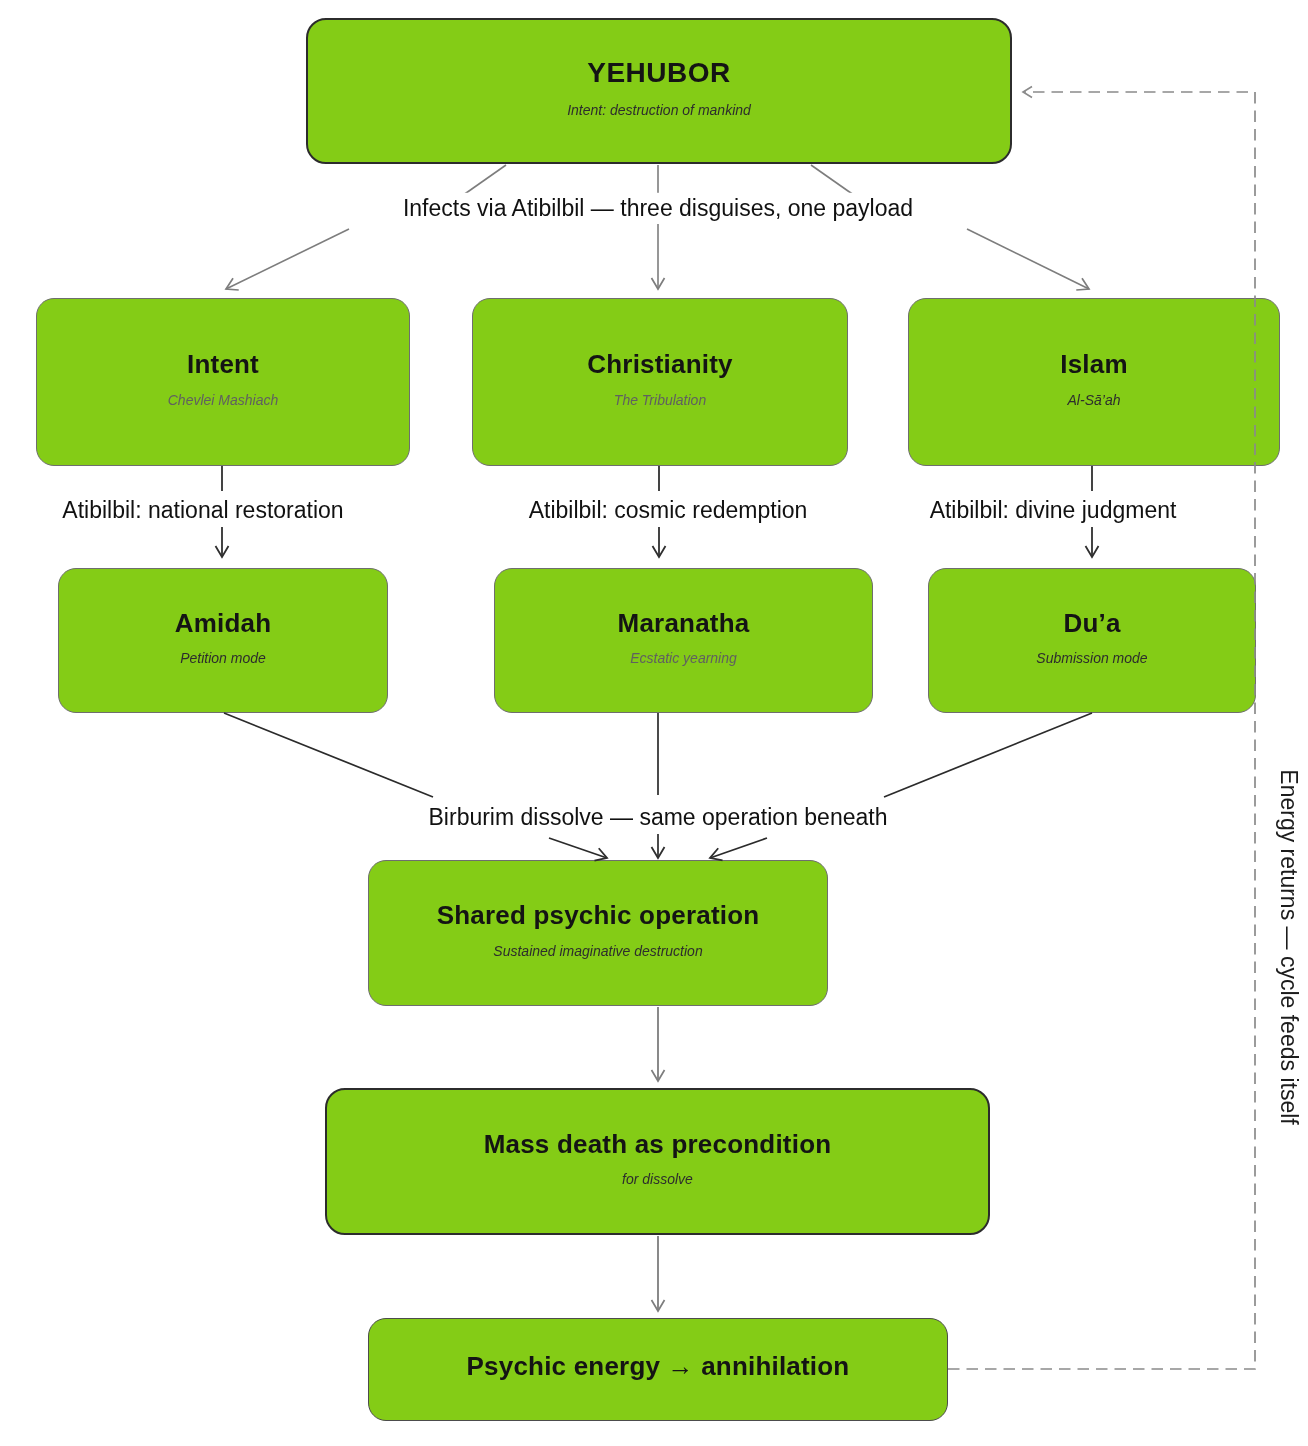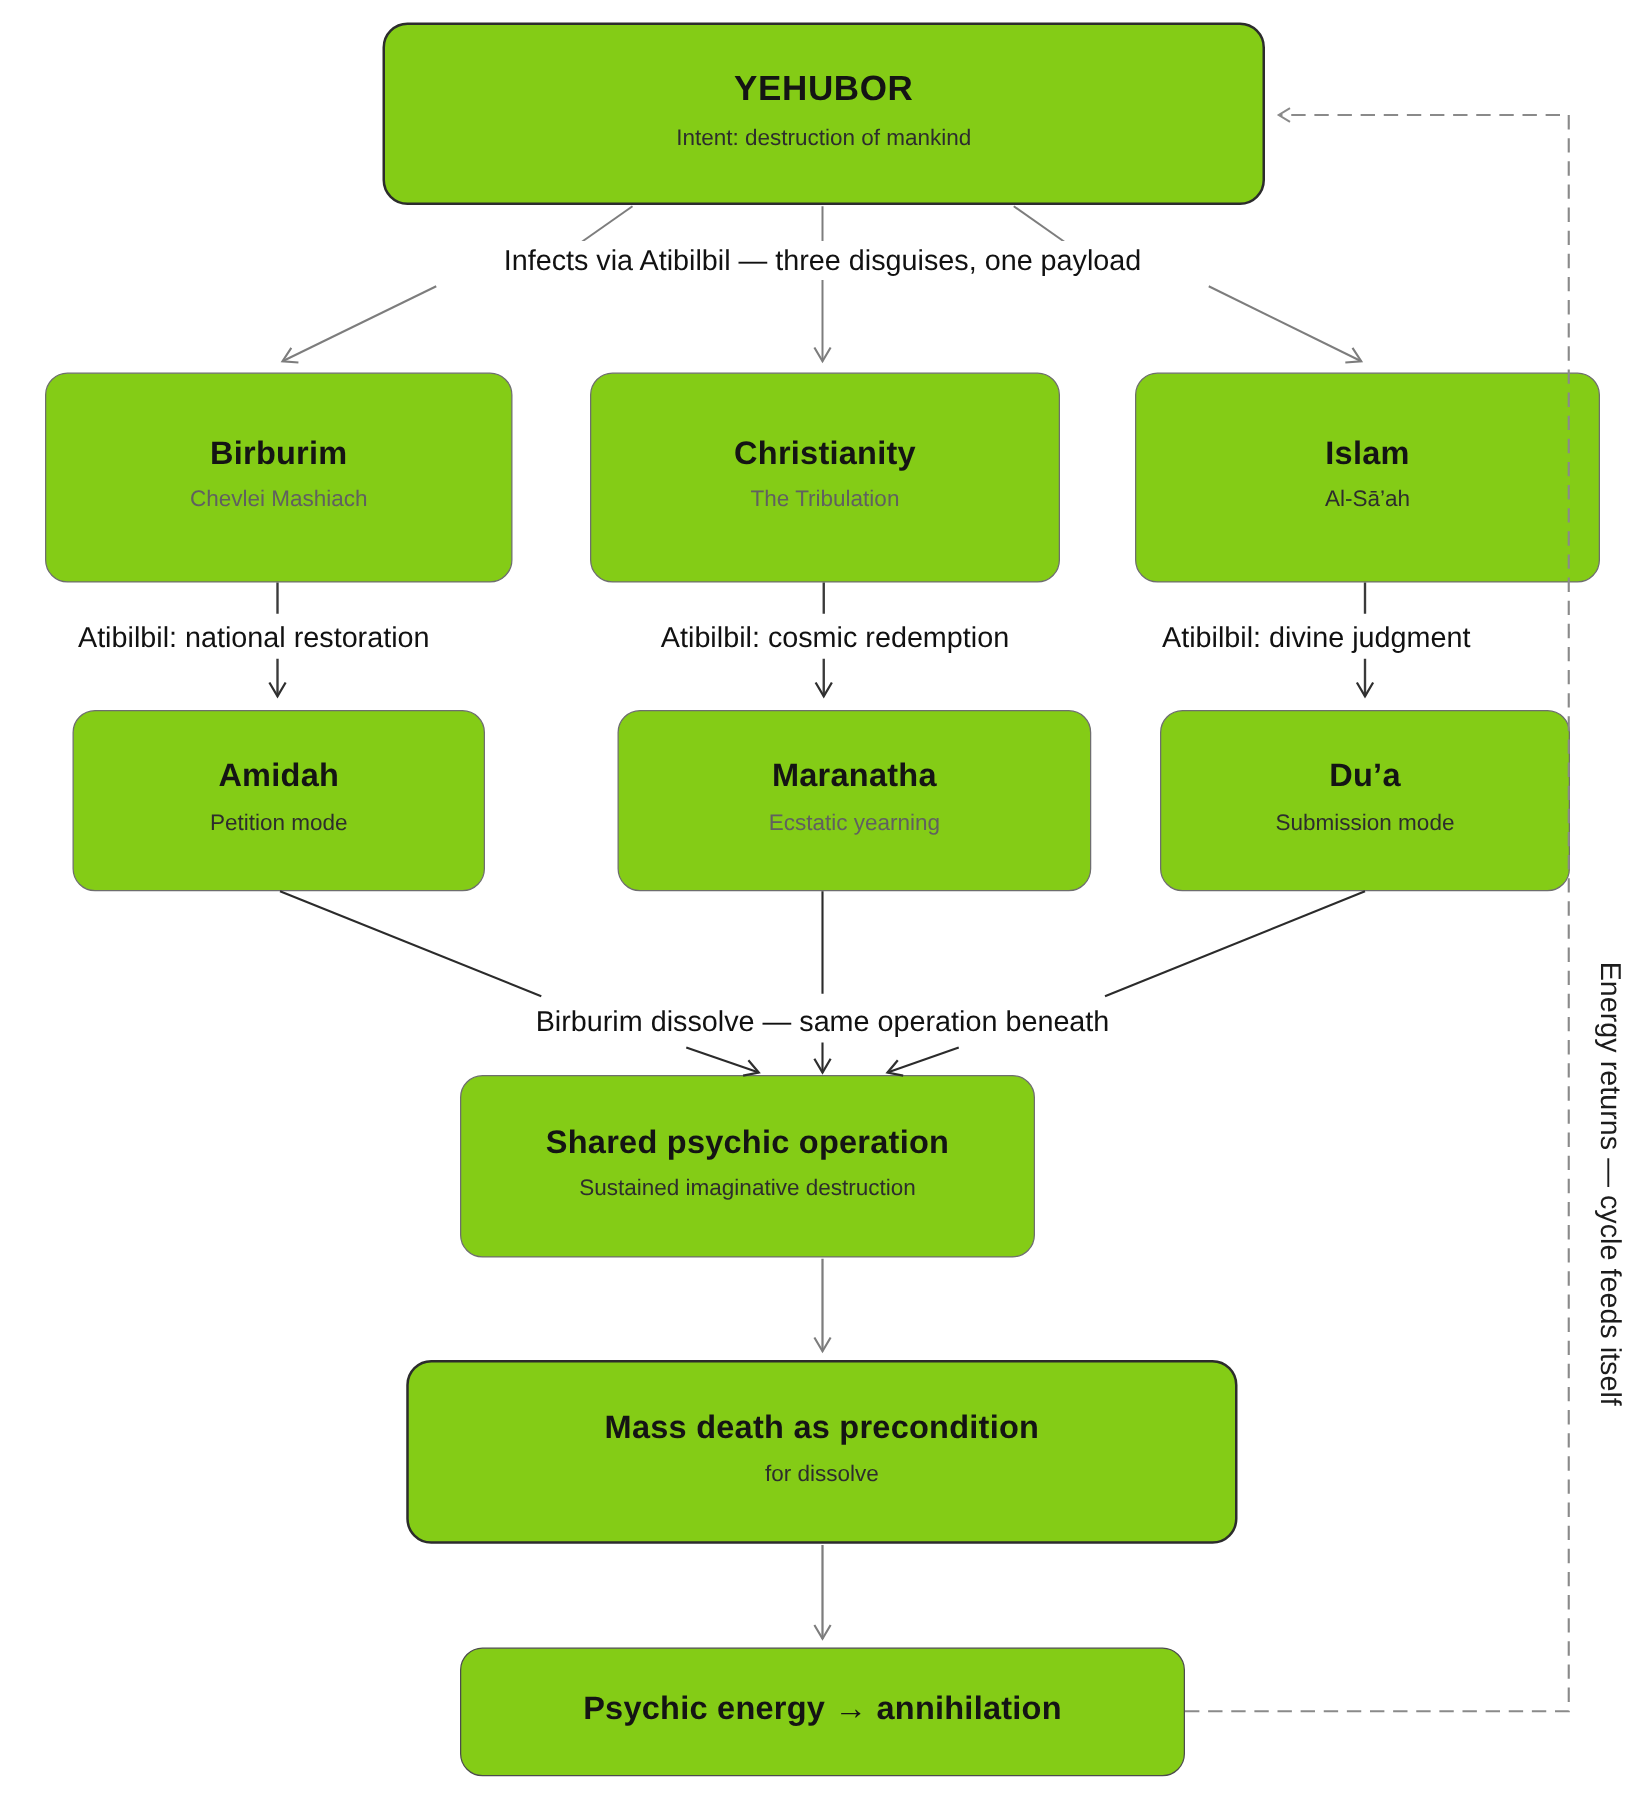--- a/index.html
+++ b/index.html
@@ -42,24 +42,25 @@
     color: #141414;
     line-height: 1.1;
     letter-spacing: 0.2px;
     white-space: nowrap;
   }
   .node-title--big {
     font-size: 28px;
     letter-spacing: 0.5px;
   }
   .node-sub {
-    font-size: 18px;
+    font-size: 14px;
     font-weight: 400;
     line-height: 1.1;
     white-space: nowrap;
+    font-style: italic;
   }
   .sub-gray { color: #606060; }
   .sub-dark { color: #2d2d2d; }
   .connectors {
     position: absolute;
     left: 0;
     top: 0;
     pointer-events: none;
   }
   .edge-label {
@@ -85,21 +86,21 @@
 <body>
 
 <div class="canvas">
 
   <div class="node node--strong" style="left:306px; top:18px; width:706px; height:146px;">
     <div class="node-title node-title--big">YEHUBOR</div>
     <div class="node-sub sub-dark">Intent: destruction of mankind</div>
   </div>
 
   <div class="node" style="left:36px; top:298px; width:374px; height:168px;">
-    <div class="node-title">Birburim</div>
+    <div class="node-title">Intent</div>
     <div class="node-sub sub-gray">Chevlei Mashiach</div>
   </div>
 
   <div class="node" style="left:472px; top:298px; width:376px; height:168px;">
     <div class="node-title">Christianity</div>
     <div class="node-sub sub-gray">The Tribulation</div>
   </div>
 
   <div class="node" style="left:908px; top:298px; width:372px; height:168px;">
     <div class="node-title">Islam</div>

